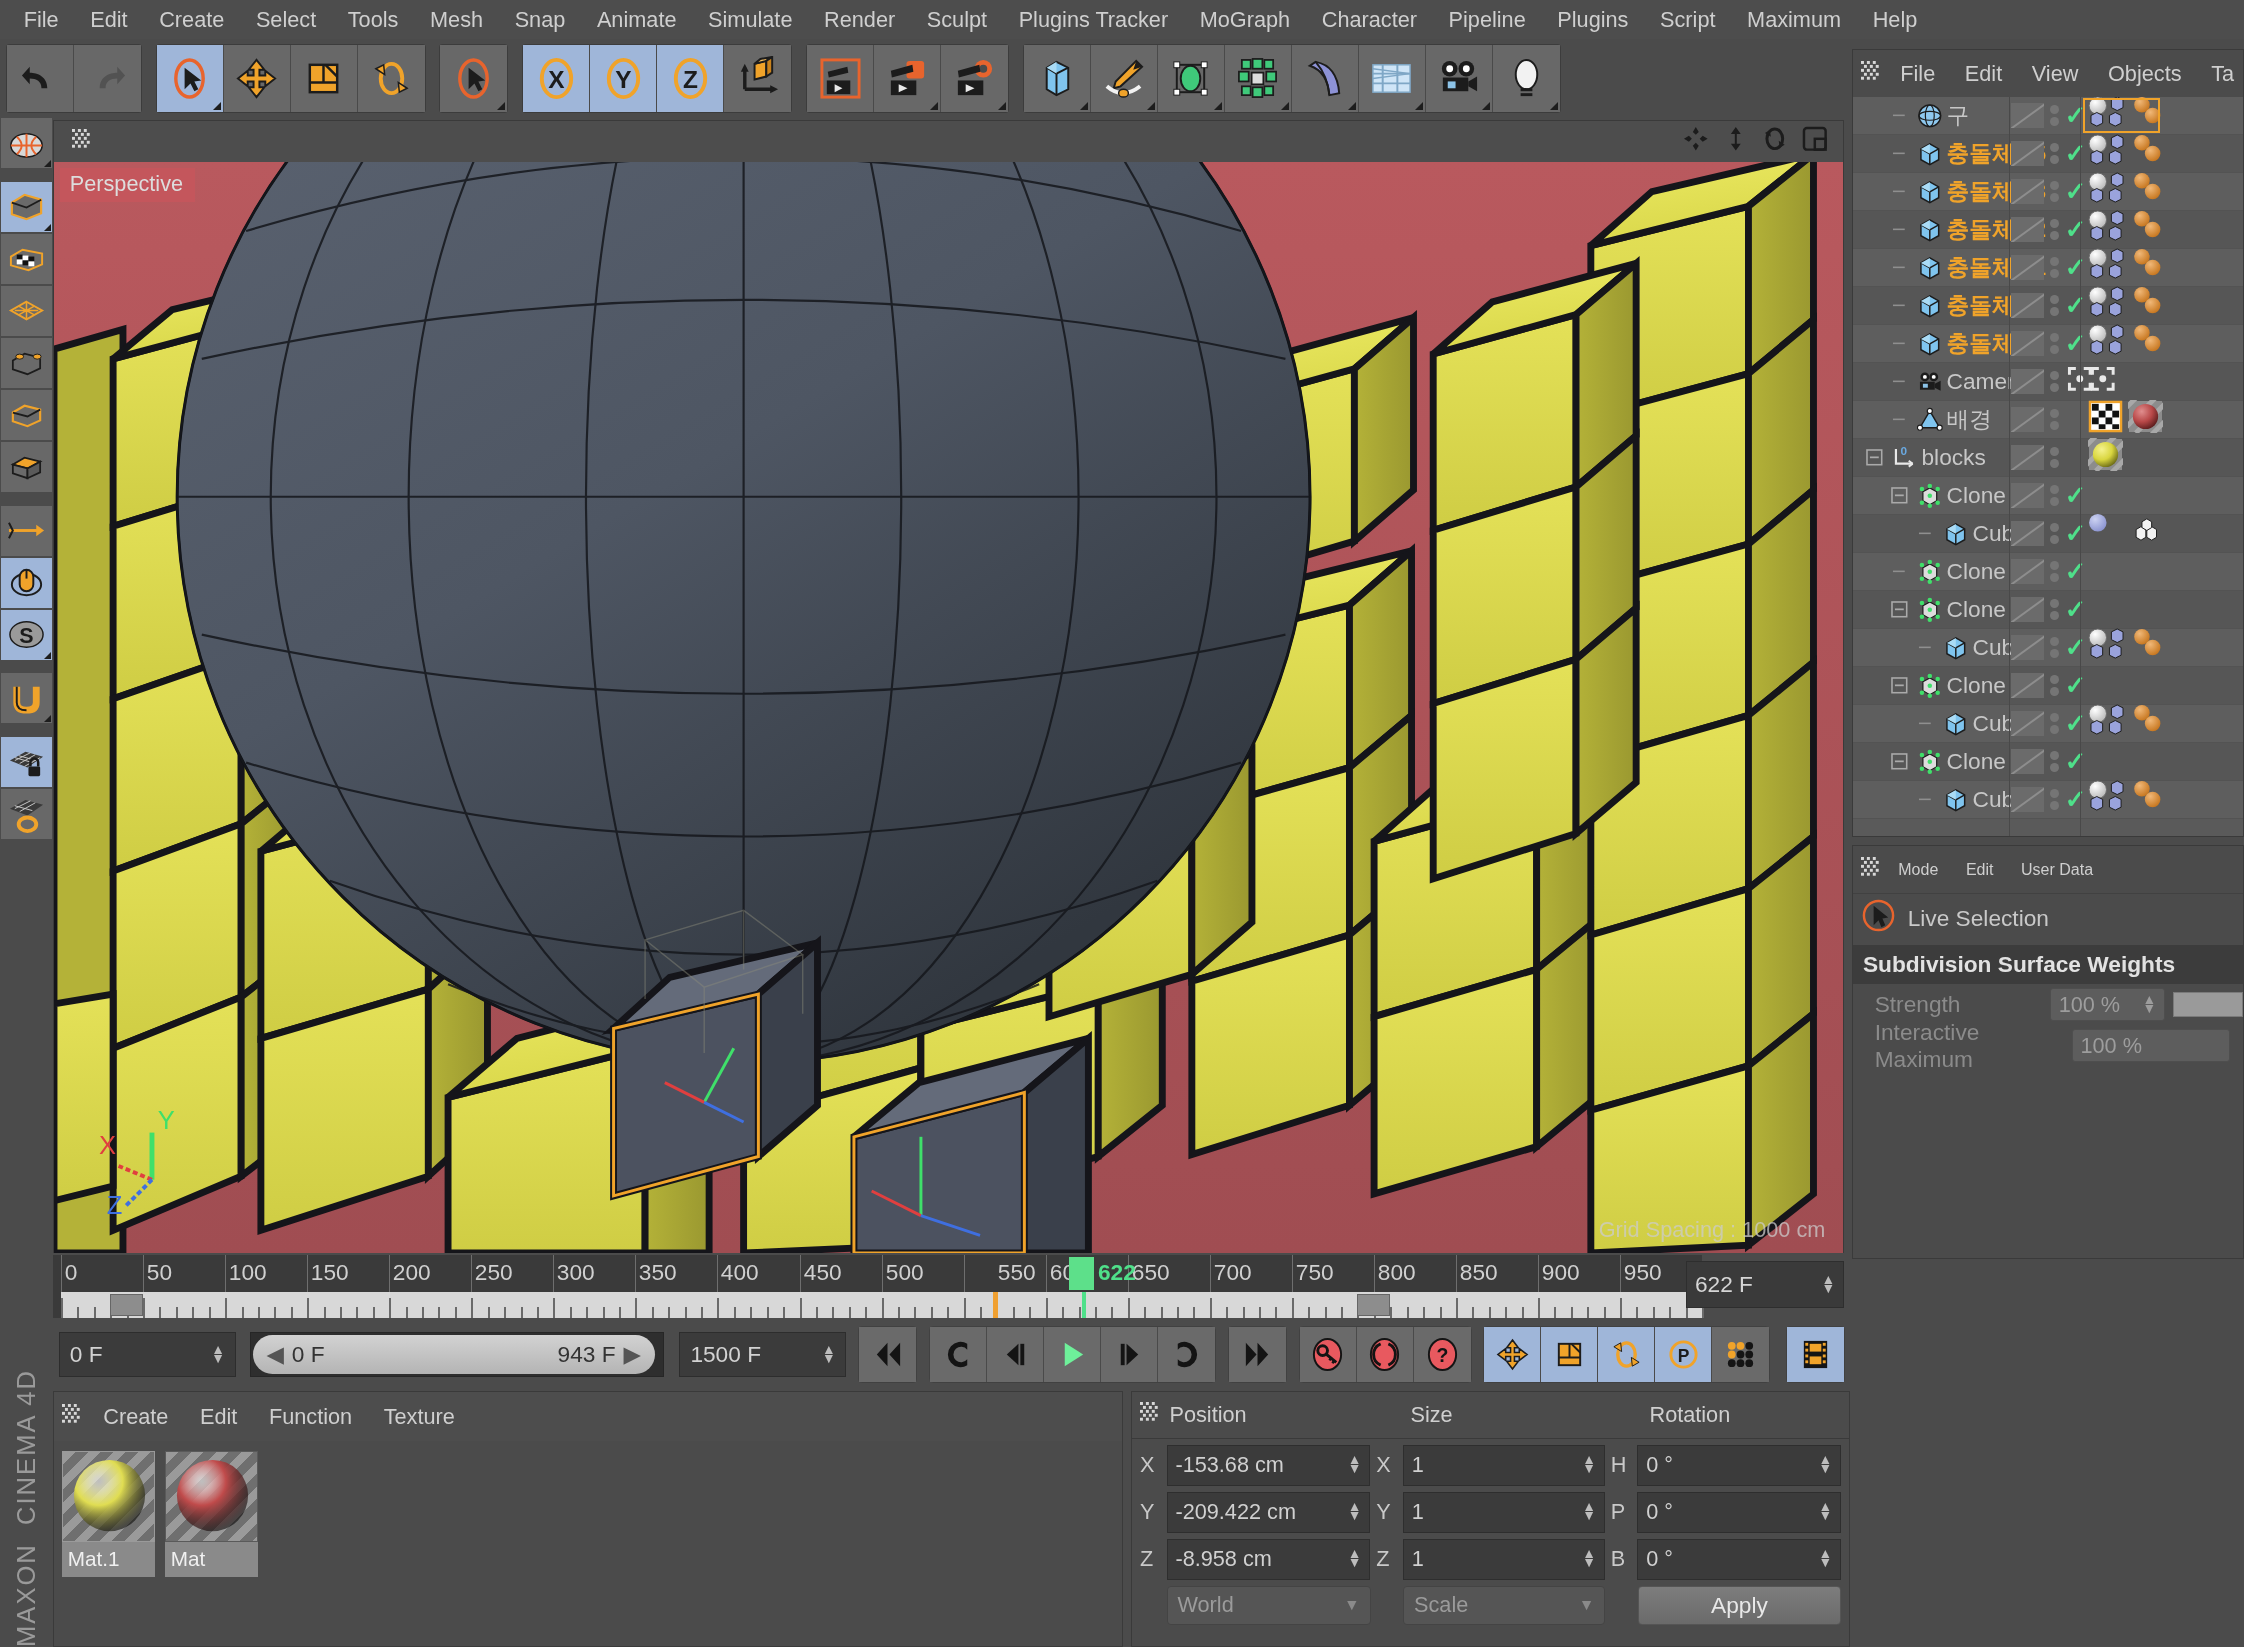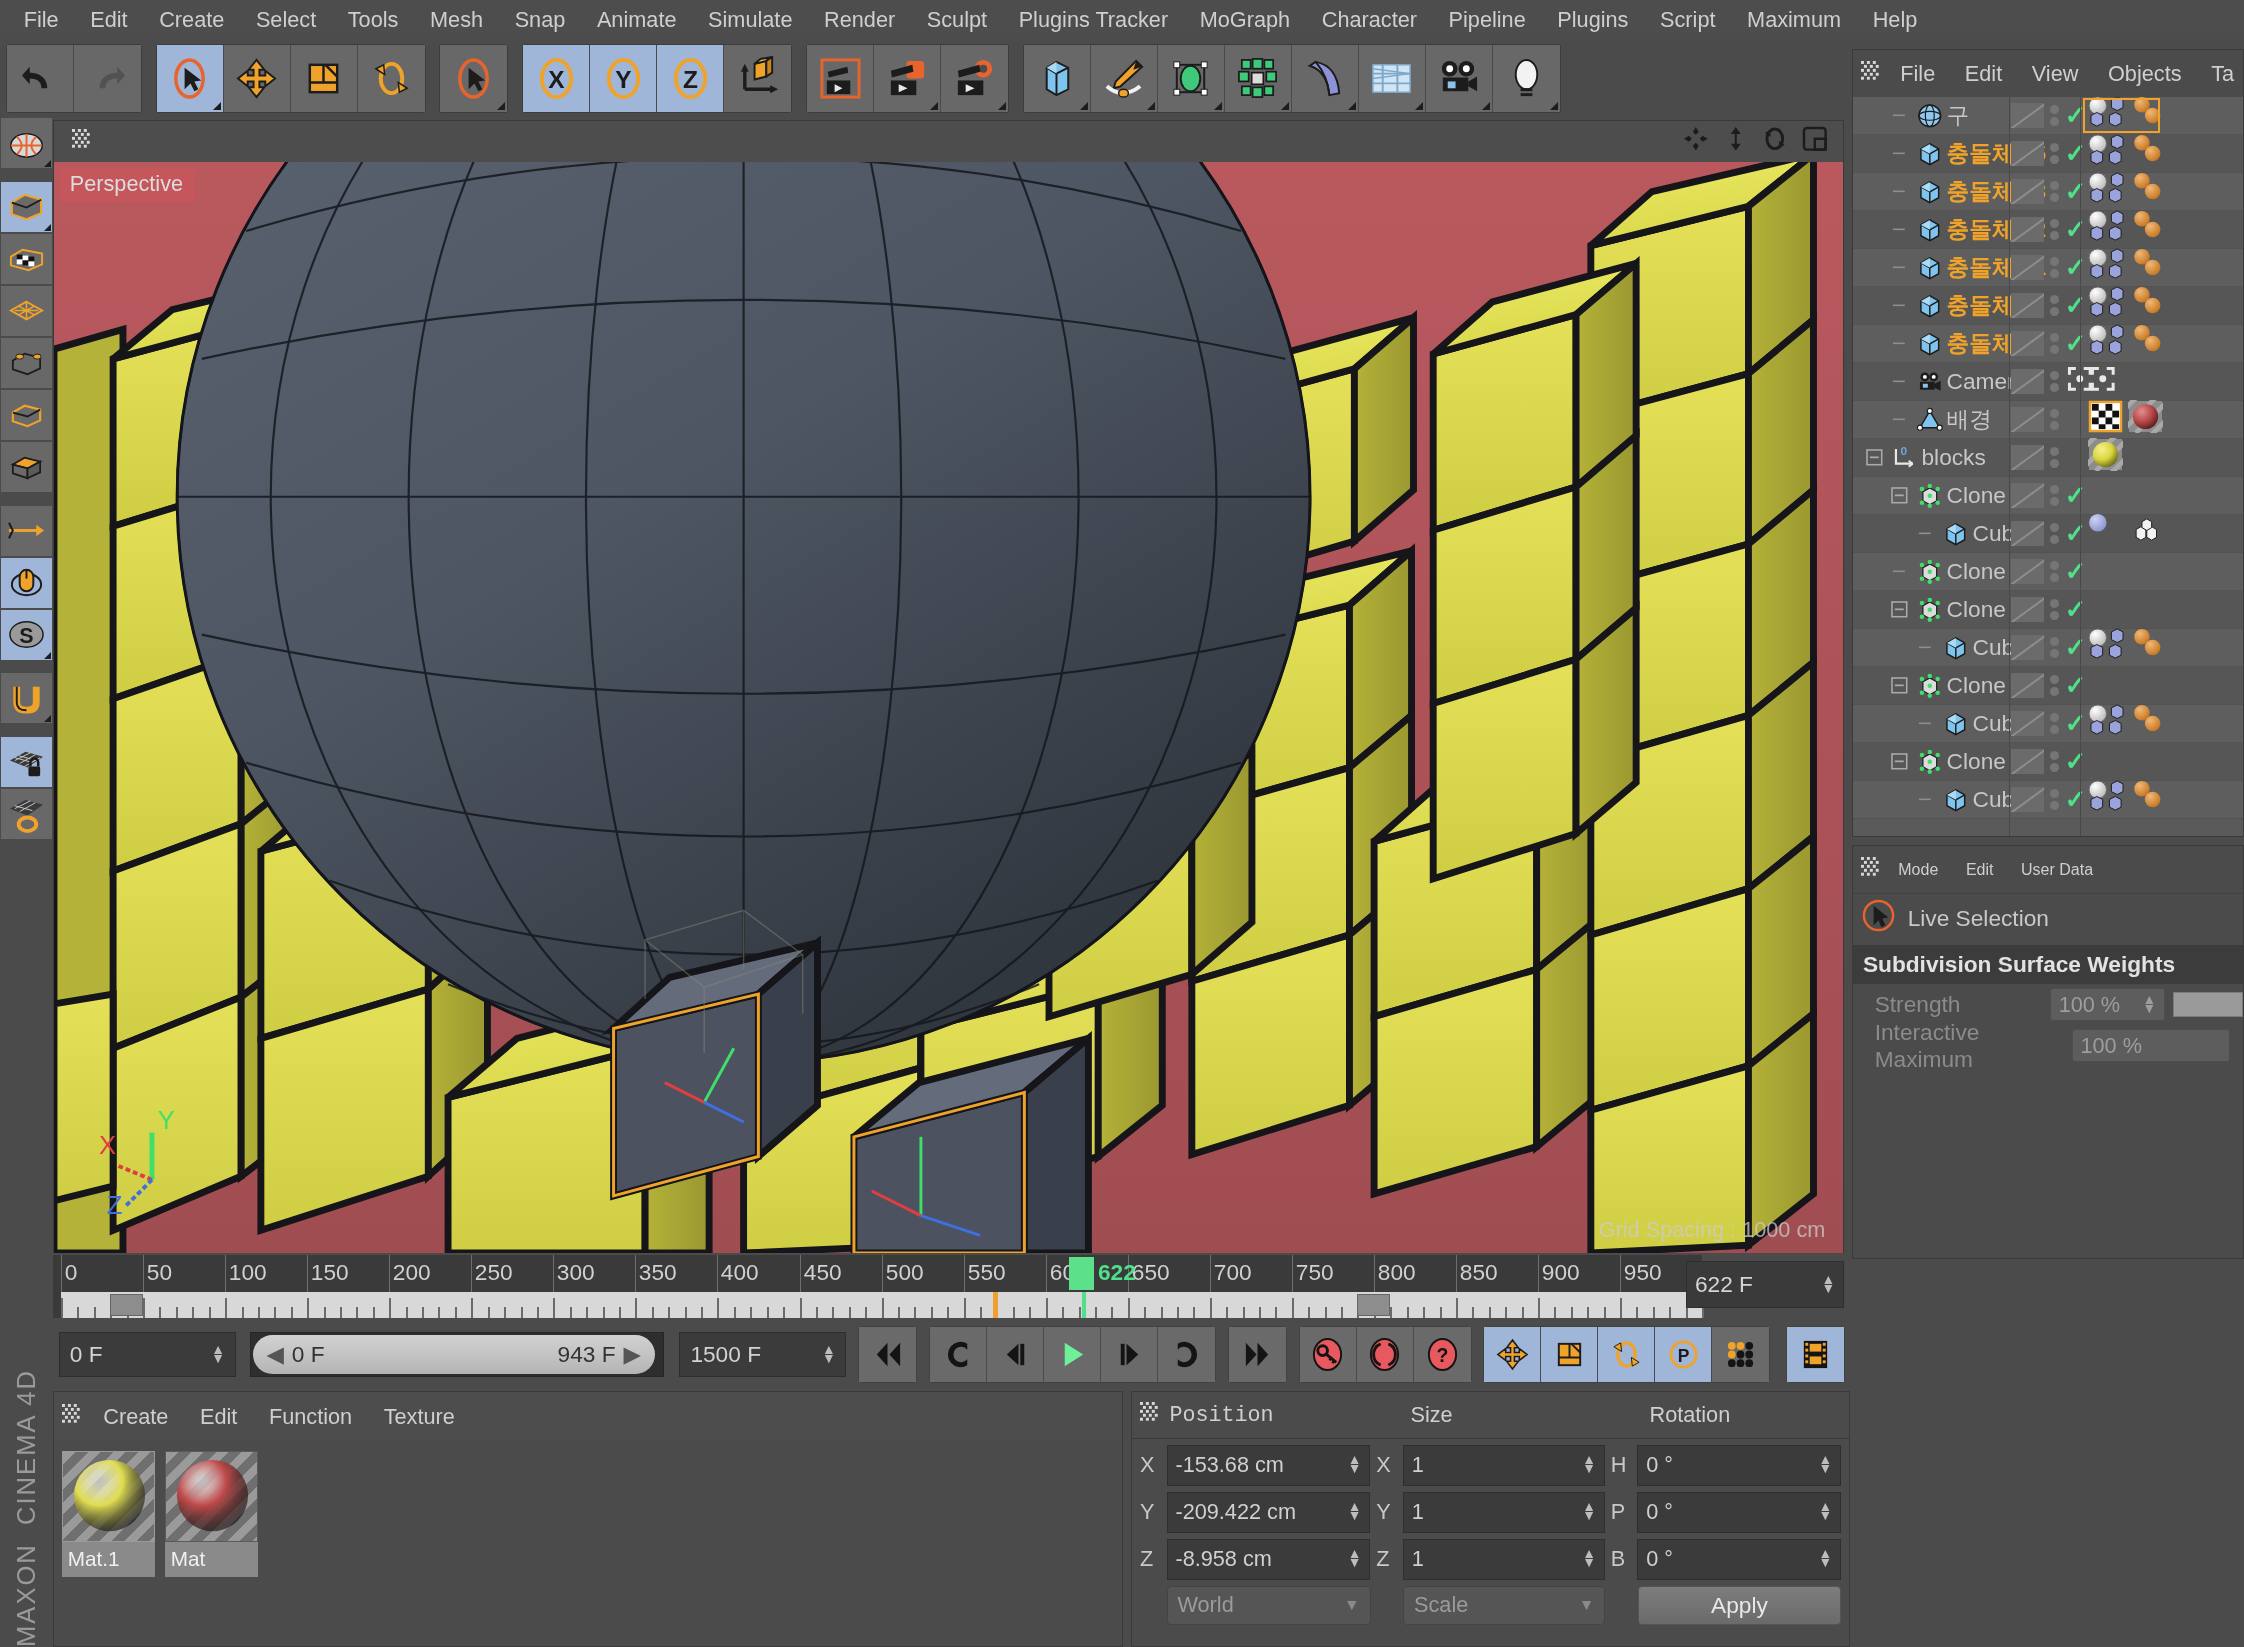--- a/index.html
+++ b/index.html
@@ -824,21 +824,21 @@
       <div class="lbl" style="left: 492px;">300</div>
       <div class="tick" style="left: 574px;"></div>
       <div class="lbl" style="left: 574px;">350</div>
       <div class="tick" style="left: 656px;"></div>
       <div class="lbl" style="left: 656px;">400</div>
       <div class="tick" style="left: 739px;"></div>
       <div class="lbl" style="left: 739px;">450</div>
       <div class="tick" style="left: 821px;"></div>
       <div class="lbl" style="left: 821px;">500</div>
       <div class="tick" style="left: 903px;"></div>
-      <div class="lbl" style="left: 903px;">550</div>
+      <div class="lbl" style="left: 933px;">550</div>
       <div class="tick" style="left: 985px;"></div>
       <div class="lbl" style="left: 985px;">600</div>
       <div class="tick" style="left: 1067px;"></div>
       <div class="lbl" style="left: 1067px;">650</div>
       <div class="tick" style="left: 1149px;"></div>
       <div class="lbl" style="left: 1149px;">700</div>
       <div class="tick" style="left: 1231px;"></div>
       <div class="lbl" style="left: 1231px;">750</div>
       <div class="tick" style="left: 1313px;"></div>
       <div class="lbl" style="left: 1313px;">800</div>
@@ -1199,21 +1199,21 @@
             <rect x="12" y="8" width="3" height="3"></rect>
             <rect x="3" y="12" width="3" height="3"></rect>
             <rect x="9" y="12" width="3" height="3"></rect>
             <rect x="15" y="12" width="3" height="3"></rect>
             <rect x="0" y="16" width="3" height="3"></rect>
             <rect x="6" y="16" width="3" height="3"></rect>
             <rect x="12" y="16" width="3" height="3"></rect>
           </g>
         </svg>
     </span>
-    <span class="ch" style="width:241px;font-family:Liberation Mono, monospace;">Position</span>
+    <span class="ch" style="width:241px;">Position</span>
     <span class="ch" style="width:239px;">Size</span>
     <span class="ch">Rotation</span>
   </div>
   <div class="cgrid">
       <div class="crow">
         <span class="caxis">X</span>
         <div class="cfield cpos">
           <span>-153.68 cm</span>
           <span class="spin">
             <span>▲</span>

